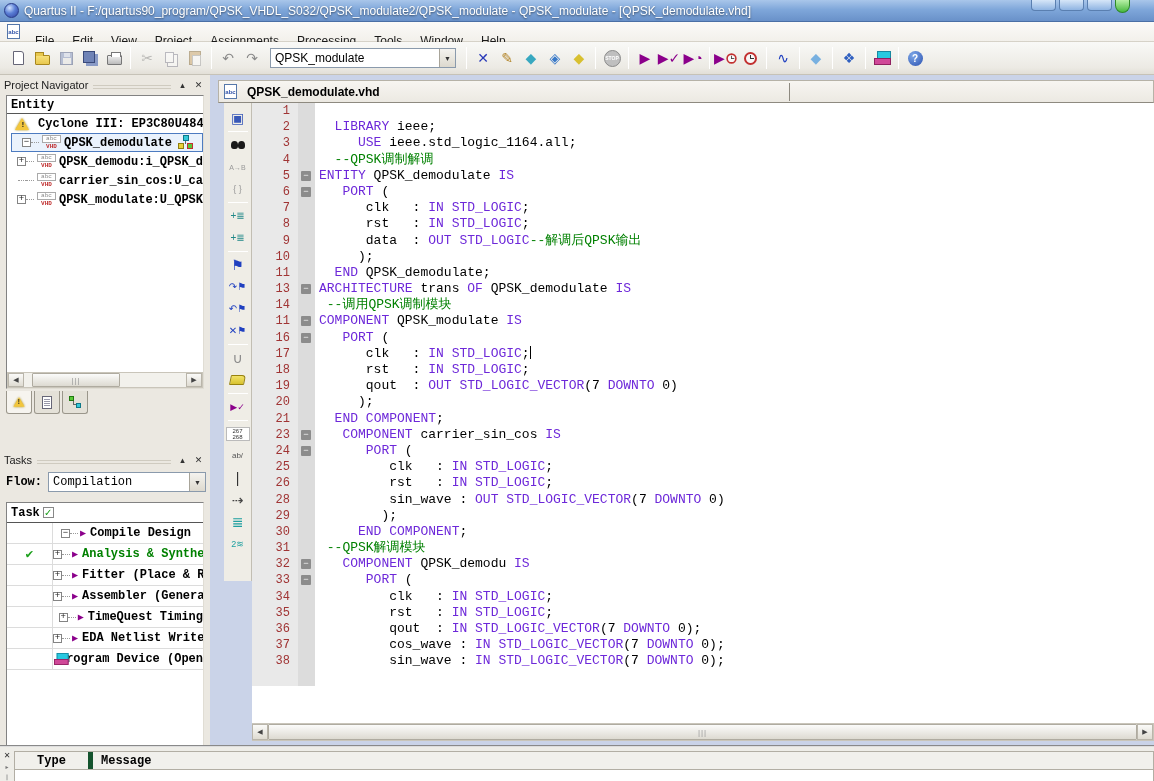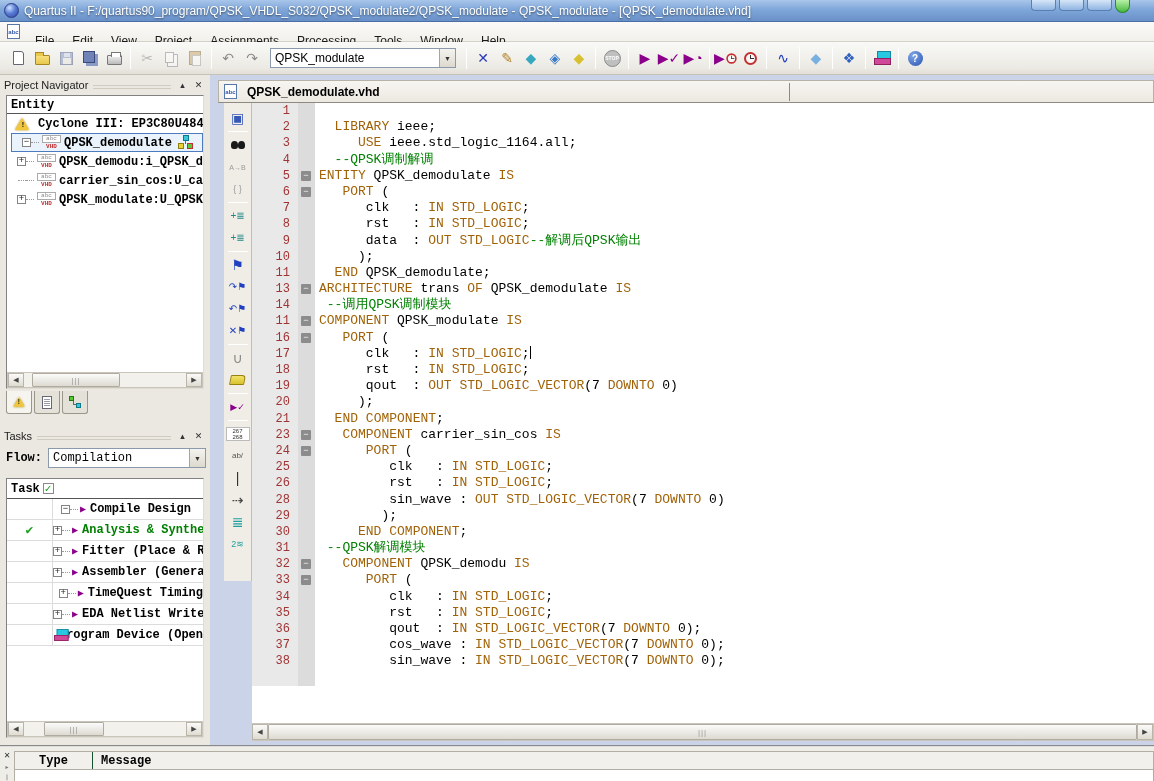--- a/index.html
+++ b/index.html
@@ -101,27 +101,27 @@
   .et-bino:before,.et-bino:after{content:"";position:absolute;top:0;width:7px;height:8px;border-radius:50% 50% 40% 40%;background:#1a1a1a}
   .et-bino:before{left:0}.et-bino:after{right:0}
   .et-book{width:15px;height:10px;background:linear-gradient(#F2E268,#D8C22E);border:1px solid #97820E;transform:skewX(-12deg);border-radius:1px 4px 1px 1px}
   .two67{font-size:6px;line-height:6px;text-align:center;color:#333;border:1px solid #BBB;background:#fff;padding:0 1px}
   #code{background:#fff;overflow:hidden}
   .cl{display:flex;height:16.2px;align-items:stretch}
   .cl .num{width:46px;flex:none;background:#E9E9E9;color:#A03434;font-family:"Liberation Mono","DejaVu Sans Mono",monospace;font-size:12px;text-align:right;padding-right:8px;line-height:16.2px}
   .cl .fold{width:17px;flex:none;background:#DCDCDC;position:relative}
   .fbox{position:absolute;left:3px;top:3px;width:10px;height:10px;background:#8C8C8C;color:#F2F2F2;font-size:9px;line-height:9px;text-align:center;border-radius:1px}
   .cl pre{flex:1;font-family:"Liberation Mono","DejaVu Sans Mono",monospace;font-size:13px;line-height:16.2px;padding-left:4px;white-space:pre}
-  .k{color:#a16207}.c{color:#008000}.p{color:#000}
+  .k{color:#6d28d9}.c{color:#008000}.p{color:#000}
   .caret{display:inline-block;width:1px;height:13px;background:#000;vertical-align:-2px}
   
   #messages{left:0;top:745px;width:1154px;height:36px;background:#EEEDE8;border-top:2px groove #DDD}
   .msg-strip{position:absolute;left:0;top:0;width:14px;height:36px;display:flex;flex-direction:column;align-items:center;gap:3px;padding-top:4px;color:#333}
   .msg-hdr{position:absolute;left:14px;top:4px;right:0;height:19px;background:#F1F0EC;border:1px solid #B2AEA4;display:flex}
-  .msg-cell{border-right:1px solid #14532d;display:flex;align-items:center;padding:0 8px}
+  .msg-cell{border-right:5px solid #14532d;display:flex;align-items:center;padding:0 8px}
   .msg-body{position:absolute;left:14px;top:23px;right:0;height:13px;background:#fff;border:1px solid #B2AEA4;border-top:none}
 </style>
 </head>
 <body>
 
 <div id="titlebar" class="abs">
   <div class="qicon"></div>
   <div class="ttl">Quartus II - F:/quartus90_program/QPSK_VHDL_S032/QPSK_modulate2/QPSK_modulate - QPSK_modulate - [QPSK_demodulate.vhd]</div>
   <div class="capbtns">
     <div class="capbtn"></div>
@@ -328,21 +328,21 @@
       </div>
     <div class="ntab">
         <span class="mini-hier">
           <i class="a"></i>
           <i class="b"></i>
         </span>
       </div>
   </div>
 </div>
 
-<div class="abs" style="left:2px;top:428px;width:206px;height:316px;background:#EBE8E1">
+<div class="abs" style="left:2px;top:452px;width:206px;height:316px;background:#EBE8E1">
   <div class="panel-h">
     <span>Tasks</span>
     <span class="stipple"></span>
     <span class="ph-btn">▴</span>
     <span class="ph-btn">✕</span>
   </div>
   <div style="position:absolute;left:4px;top:20px;display:flex;align-items:center">
     <span class="mono" style="font-weight:bold">Flow:</span>
     <div class="combo" style="width:158px">
       <div class="cv mono">Compilation</div>

